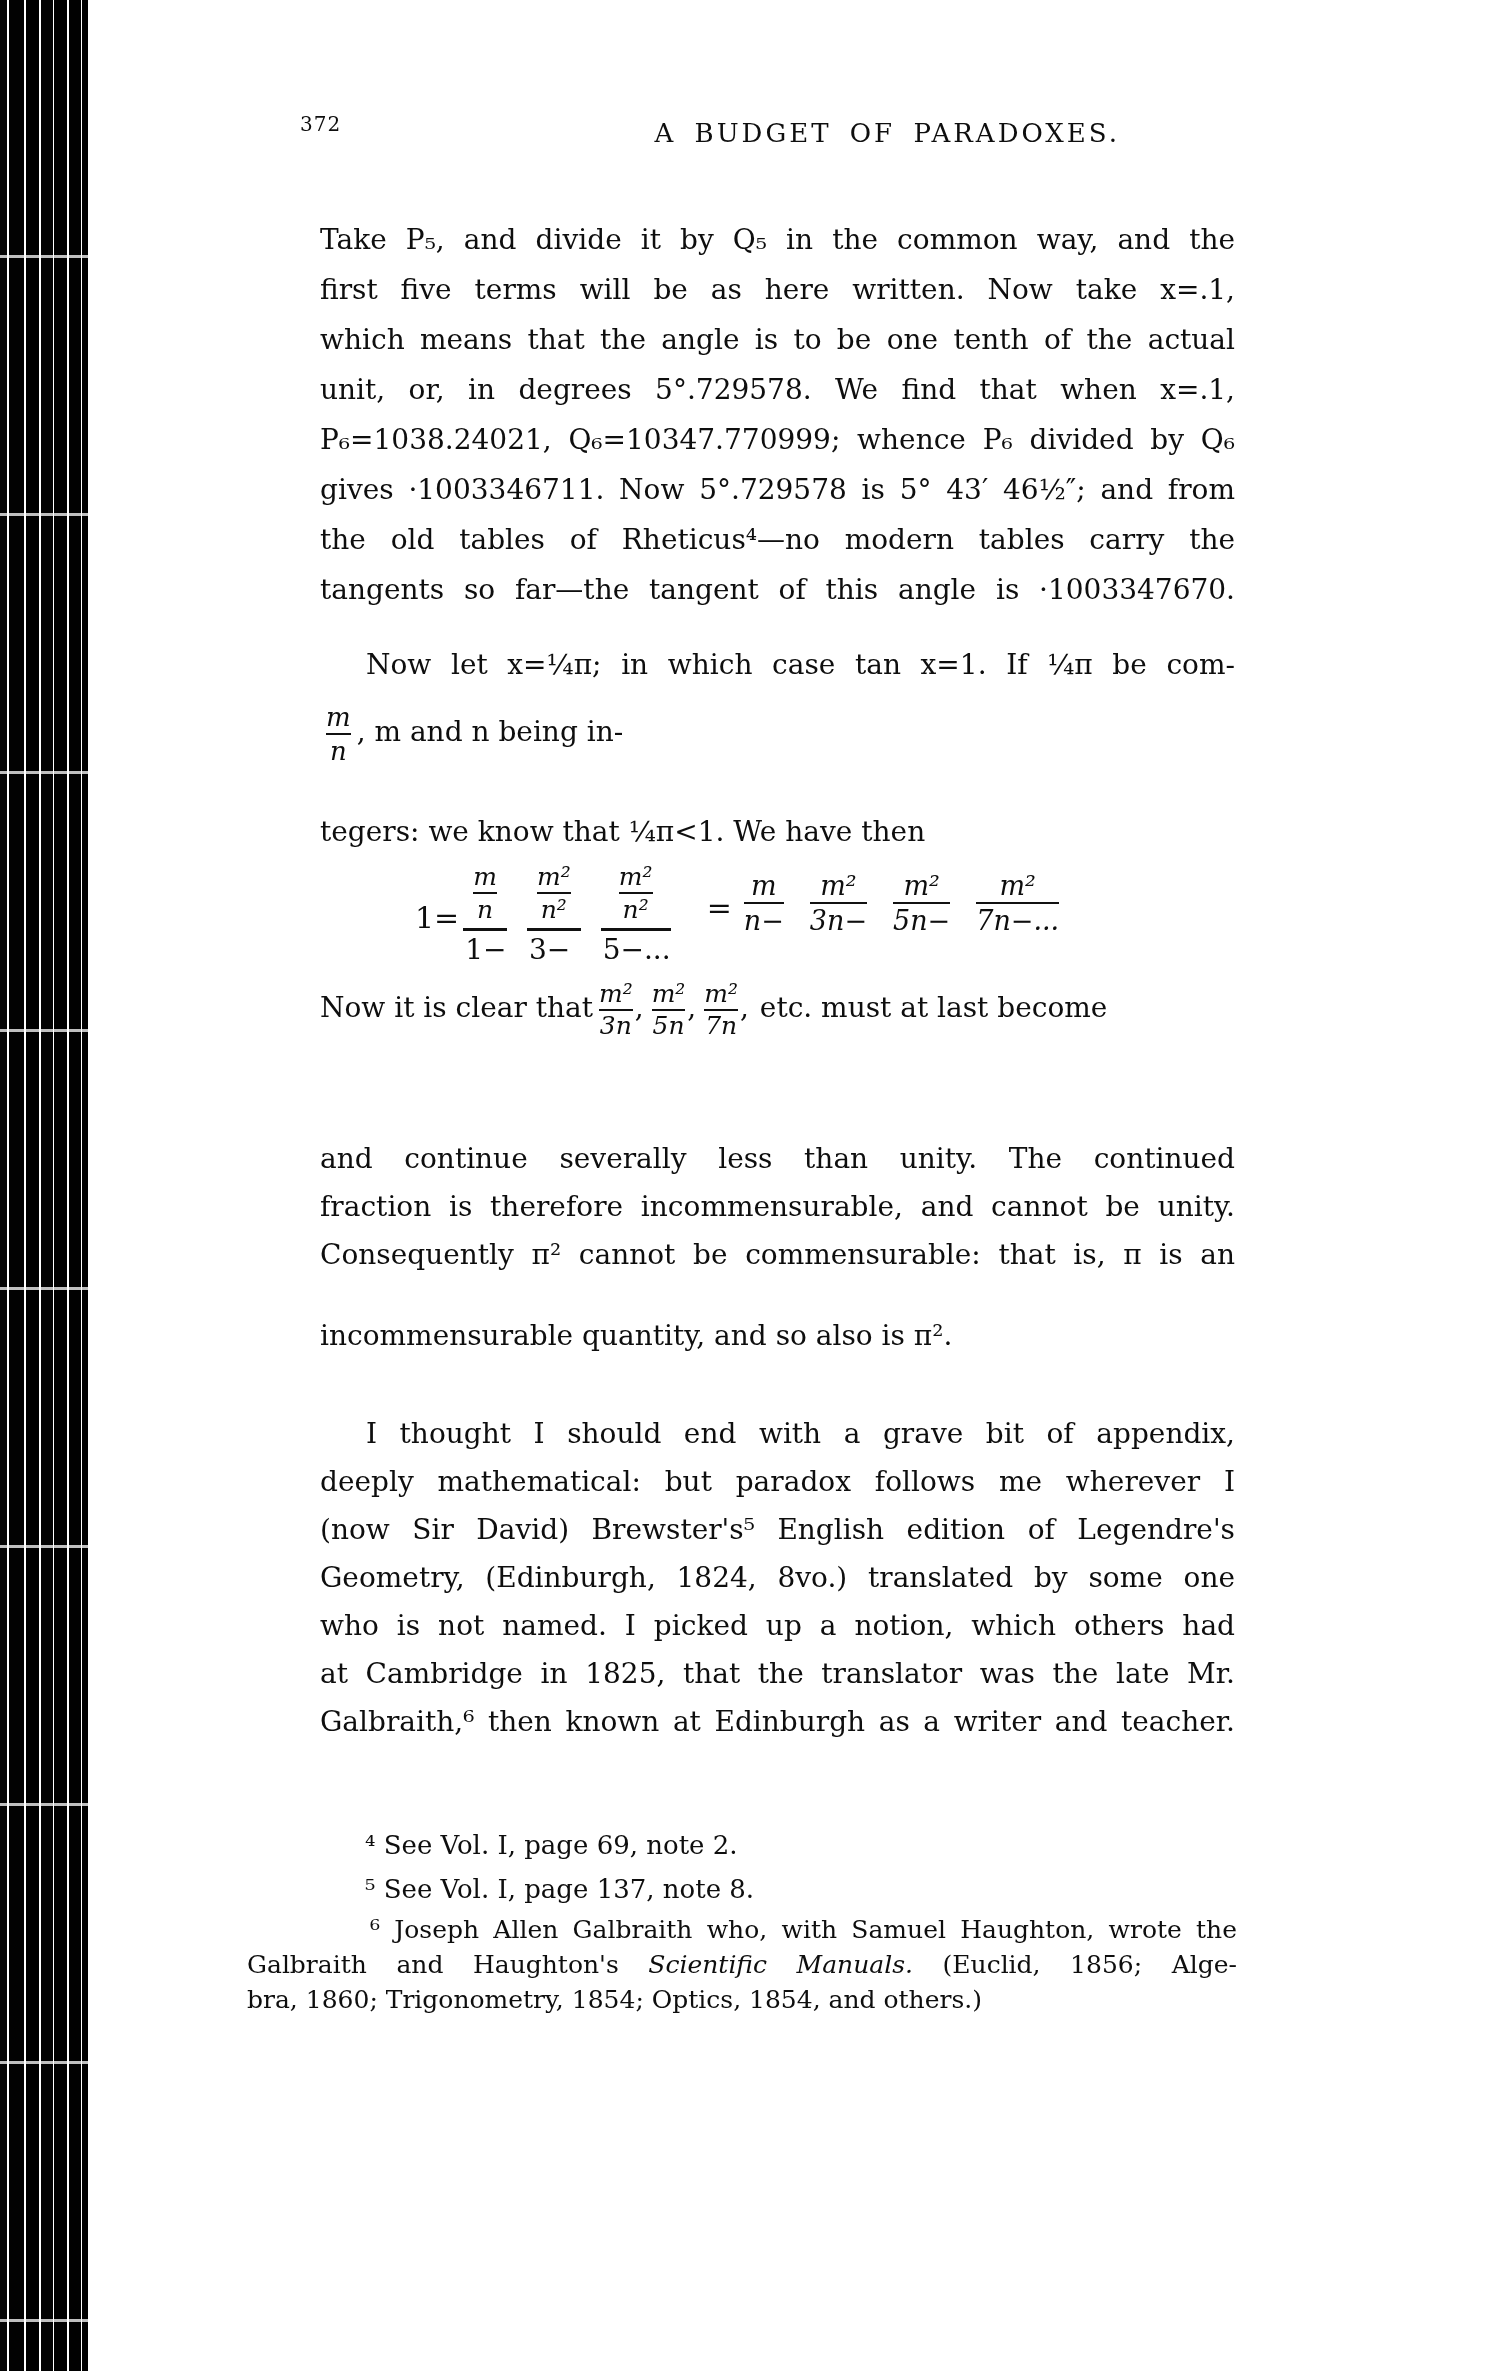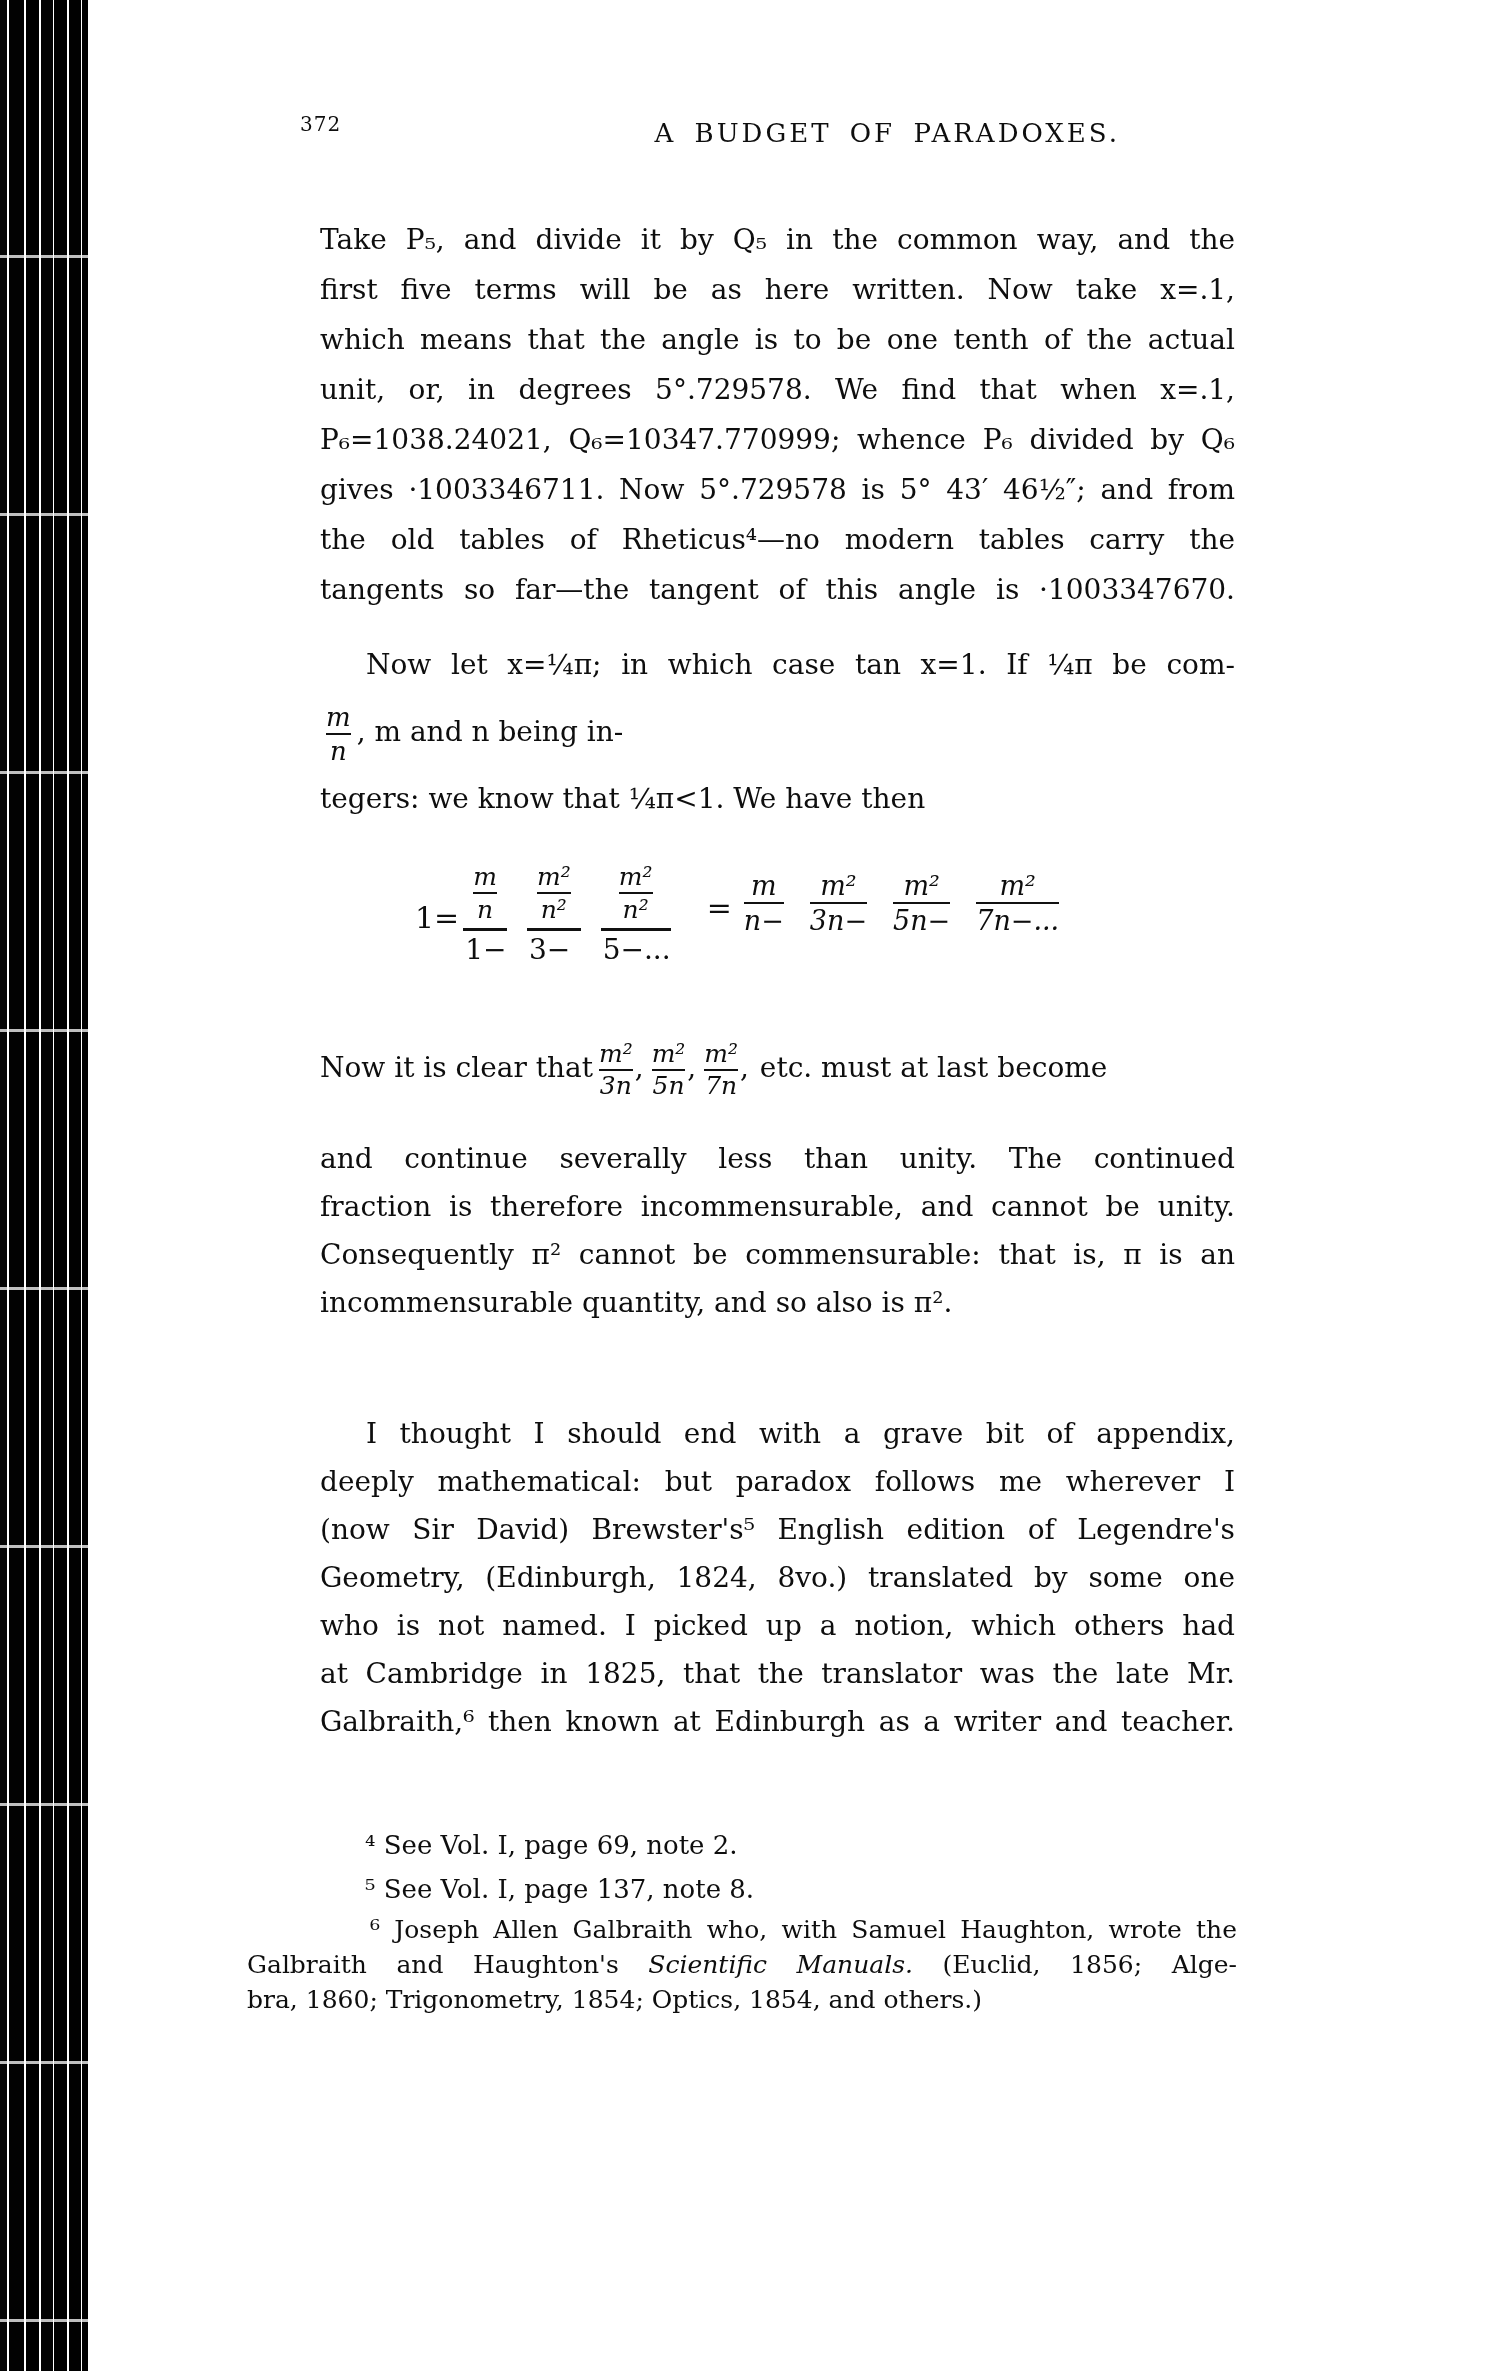--- a/index.html
+++ b/index.html
@@ -23,21 +23,21 @@
   .folio{position:absolute;left:300px;top:112px;font-size:20px;letter-spacing:1px;}
   .running-head{
     position:absolute;left:420px;top:118px;width:700px;text-align:right;
     font-size:26px;letter-spacing:3px;word-spacing:7px;
   }
   .jline{
     width:915px;font-size:28px;line-height:50px;height:50px;white-space:nowrap;
     text-align:justify;text-align-last:justify;
   }
   .jline.stretch{white-space:normal;}
-  .leftline{text-align:left;text-align-last:left;}
+  .leftline{text-align:left;text-align-last:left;margin-top:33px;}
   .indent{text-indent:46px;}
   .p4 .jline,.p5 .jline{line-height:48px;height:48px;}
   
   .sf{display:inline-flex;flex-direction:column;align-items:center;vertical-align:middle;margin:0 6px;}
   .sf .num,.sf .den{font-style:italic;font-size:26px;line-height:30px;}
   .sf .fbar{display:block;width:100%;height:2px;background:#111;margin:1px 0;}
   .tall-line{height:84px;display:block;line-height:84px;white-space:nowrap;font-size:28px;width:915px;}
   .fline{height:86px;display:block;line-height:86px;white-space:nowrap;font-size:28px;width:915px;}
   .fline .sf .num,.fline .sf .den{font-size:25px;line-height:28px;}
   .comma{margin-left:-4px;margin-right:2px;}
@@ -144,21 +144,21 @@
       <span class="fbar"></span>
       <span class="den">5n−</span>
     </span>
   <span class="fsf">
       <span class="num">m²</span>
       <span class="fbar"></span>
       <span class="den">7n−...</span>
     </span>
 </div>
 
-<div class="col" style="top:1025px;">
+<div class="col" style="top:965px;">
   <div class="fline">
     <span>Now it is clear that</span><span class="sf">
         <span class="num">m²</span>
         <span class="fbar"></span>
         <span class="den">3n</span>
       </span><span class="comma">,</span><span class="sf">
         <span class="num">m²</span>
         <span class="fbar"></span>
         <span class="den">5n</span>
       </span><span class="comma">,</span><span class="sf">

